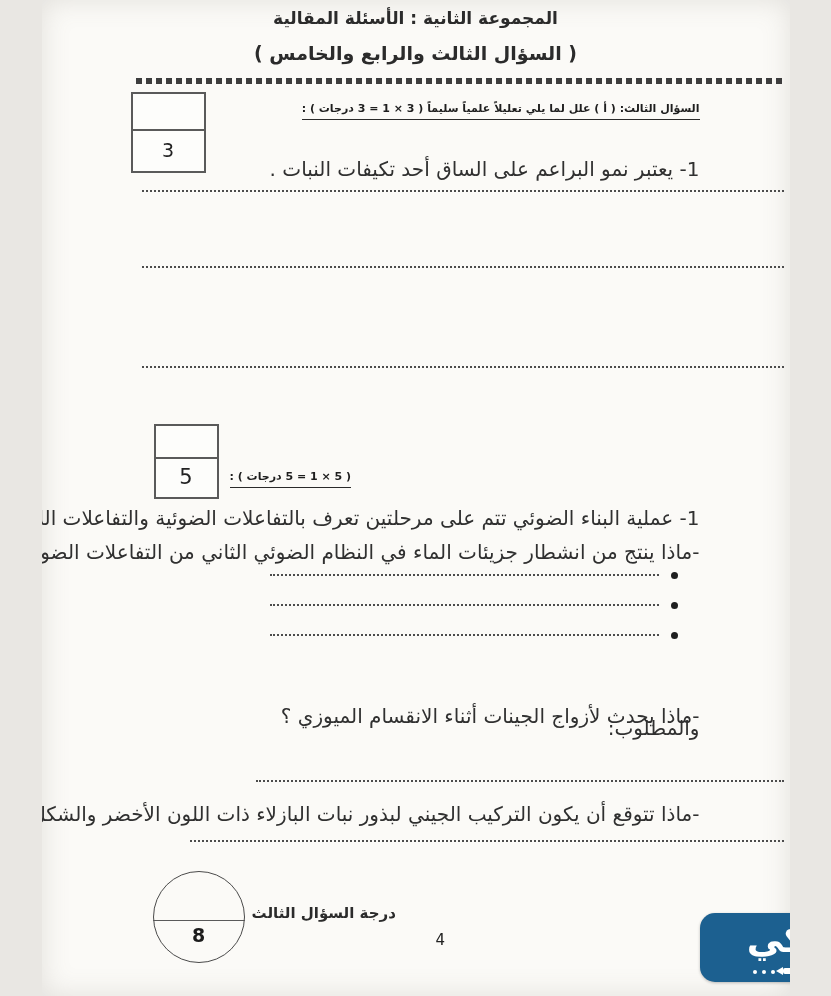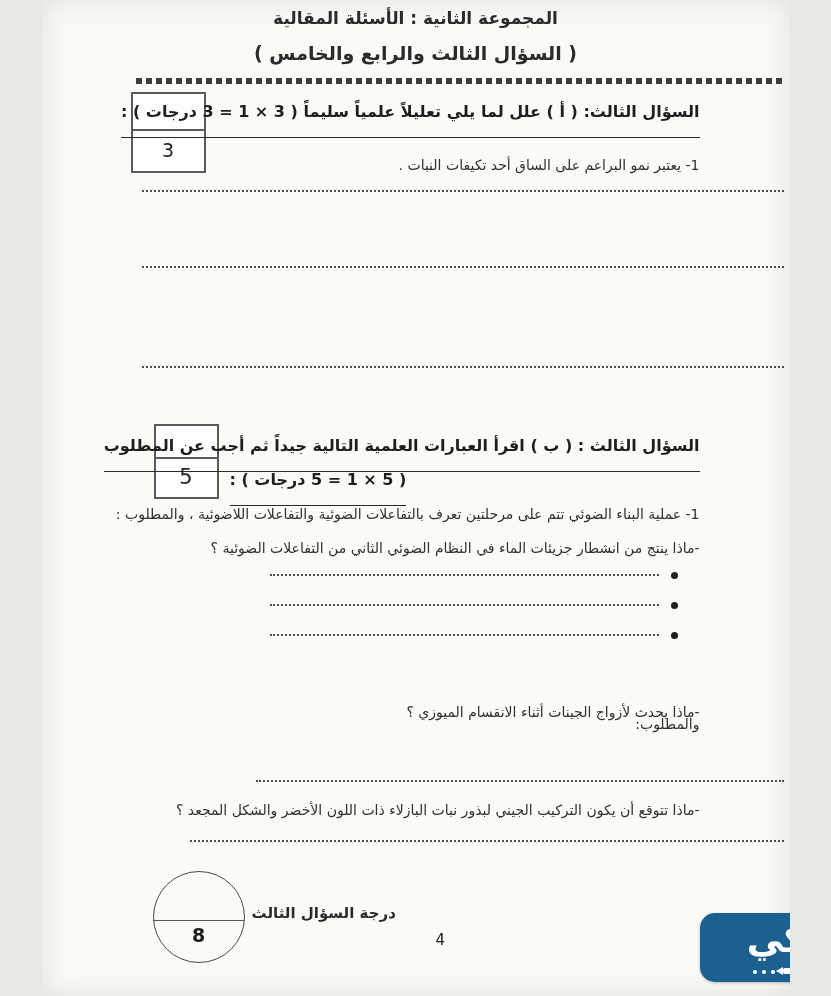--- a/index.html
+++ b/index.html
@@ -19,23 +19,23 @@
   }
   .score-box { border:2px solid #5a5a5a; background:#fdfdfb; }
   .score-box .cell-top { border-bottom:2px solid #5a5a5a; }
   .score-box .cell-bottom { display:flex; align-items:center; justify-content:center; font-size:19px; color:#222; }
   .box-a { left:89px; top:92px; width:71px; height:77px; }
   .box-a .cell-top { height:35px; }
   .box-a .cell-bottom { height:38px; }
   .box-b { left:112px; top:424px; width:61px; height:71px; }
   .box-b .cell-top { height:31px; }
   .box-b .cell-bottom { height:36px; font-size:21px; }
-  .heading { font-size:16px; font-weight:bold; color:#1e1e1e;
-             border-bottom:1.5px solid #2a2a2a; padding-bottom:16px; white-space:nowrap; }
-  .bodytext { font-size:14px; color:#303030; white-space:nowrap; }
+  .heading { font-size:11px; font-weight:bold; color:#1e1e1e;
+             border-bottom:1.5px solid #2a2a2a; padding-bottom:4px; white-space:nowrap; }
+  .bodytext { font-size:20px; color:#303030; white-space:nowrap; }
   .dotline { height:0; border-bottom:2px dotted #4c4c4c; }
   .bullet-row { display:flex; align-items:center; height:10px; }
   .bullet-row .bullet { width:7px; height:7px; border-radius:50%; background:#1f1f1f; margin-left:12px; flex:none; }
   .bullet-row .bline { flex:1; border-bottom:2px dotted #4c4c4c; height:0; }
   .total-circle { left:111px; top:871px; width:90px; height:90px;
                   border:1.7px solid #4a4a4a; border-radius:50%; }
   .total-circle .mid { position:absolute; left:-1px; right:-1px; top:48px; border-top:1.7px solid #5a5a5a; }
   .total-circle .val { position:absolute; width:100%; top:52px; text-align:center;
                        font-size:19px; font-weight:bold; color:#1c1c1c; }
   .total-label { left:210px; top:904px; font-size:15px; font-weight:bold; white-space:nowrap; }
@@ -74,21 +74,20 @@
 
   <div class="abs dotline" style="left:100px; width:642px; top:266px;"></div>
 
   <div class="abs dotline" style="left:100px; width:642px; top:366px;"></div>
 
   <div class="abs score-box box-b">
     <div class="cell-top"></div>
     <div class="cell-bottom">5</div>
   </div>
 
-  <div class="abs heading" style="right:90px; top:436px;">السؤال الثالث : ( ب ) اقرأ العبارات العلمية التالية جيداً ثم أجب عن المطلوب</div>
   <div class="abs heading" style="left:188px; top:470px;">( 5 × 1 = 5 درجات ) :</div>
 
   <div class="abs bodytext" style="right:90px; top:506px;">1- عملية البناء الضوئي تتم على مرحلتين تعرف بالتفاعلات الضوئية والتفاعلات اللاضوئية ، والمطلوب :</div>
   <div class="abs bodytext" style="right:90px; top:540px;">-ماذا ينتج من انشطار جزيئات الماء في النظام الضوئي الثاني من التفاعلات الضوئية ؟</div>
 
   <div class="abs bullet-row" style="right:112px; left:228px; top:570px;">
     <span class="bullet"></span>
     <span class="bline"></span>
   </div>
   <div class="abs bullet-row" style="right:112px; left:228px; top:600px;">

